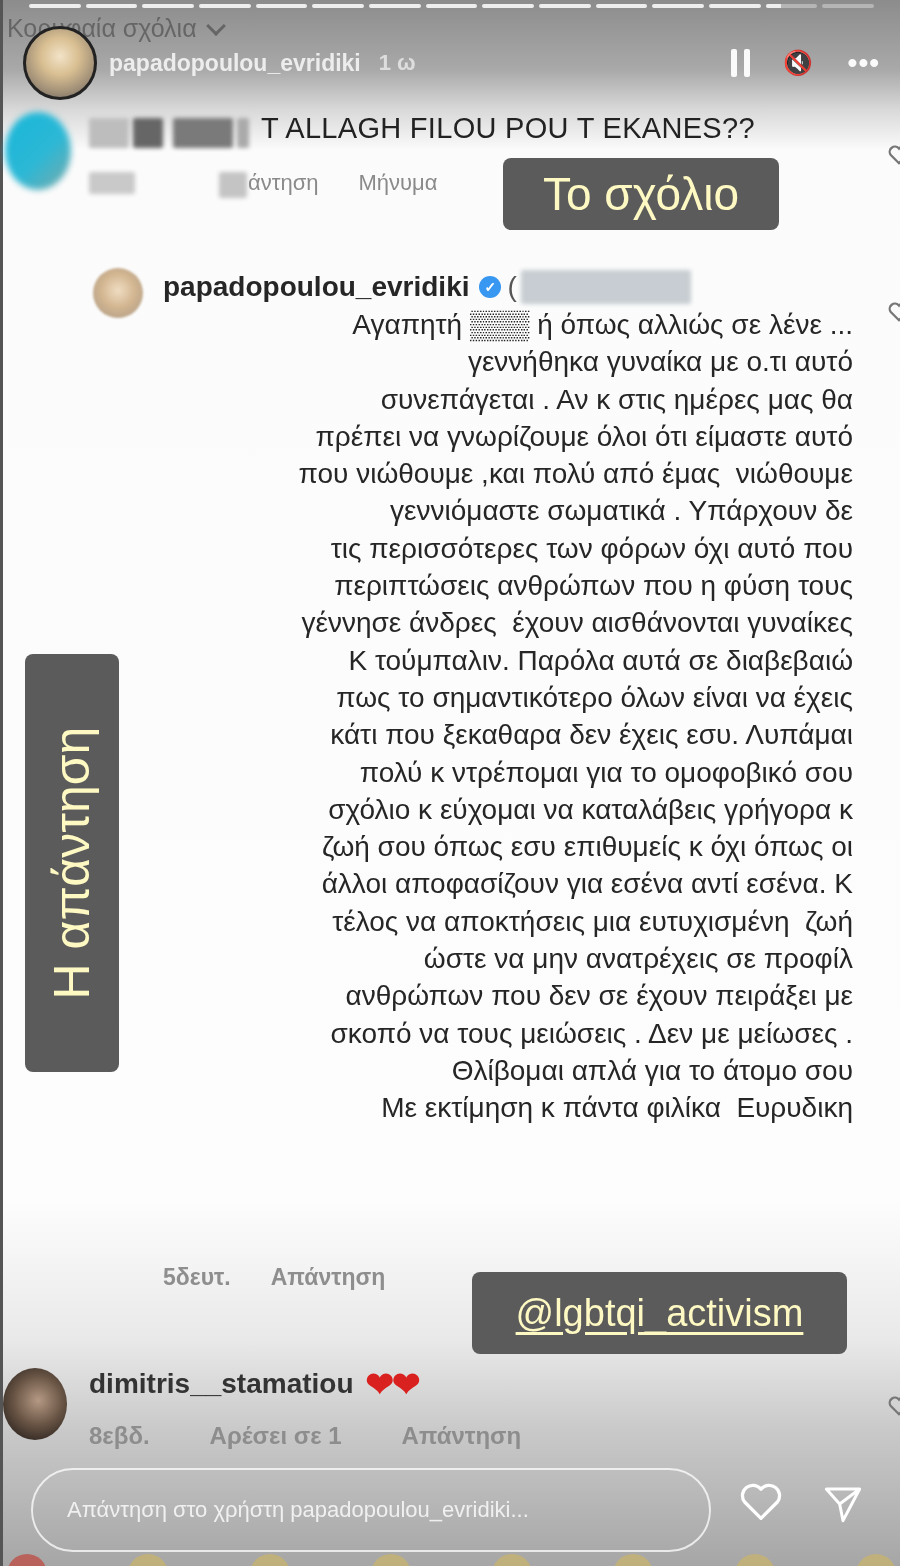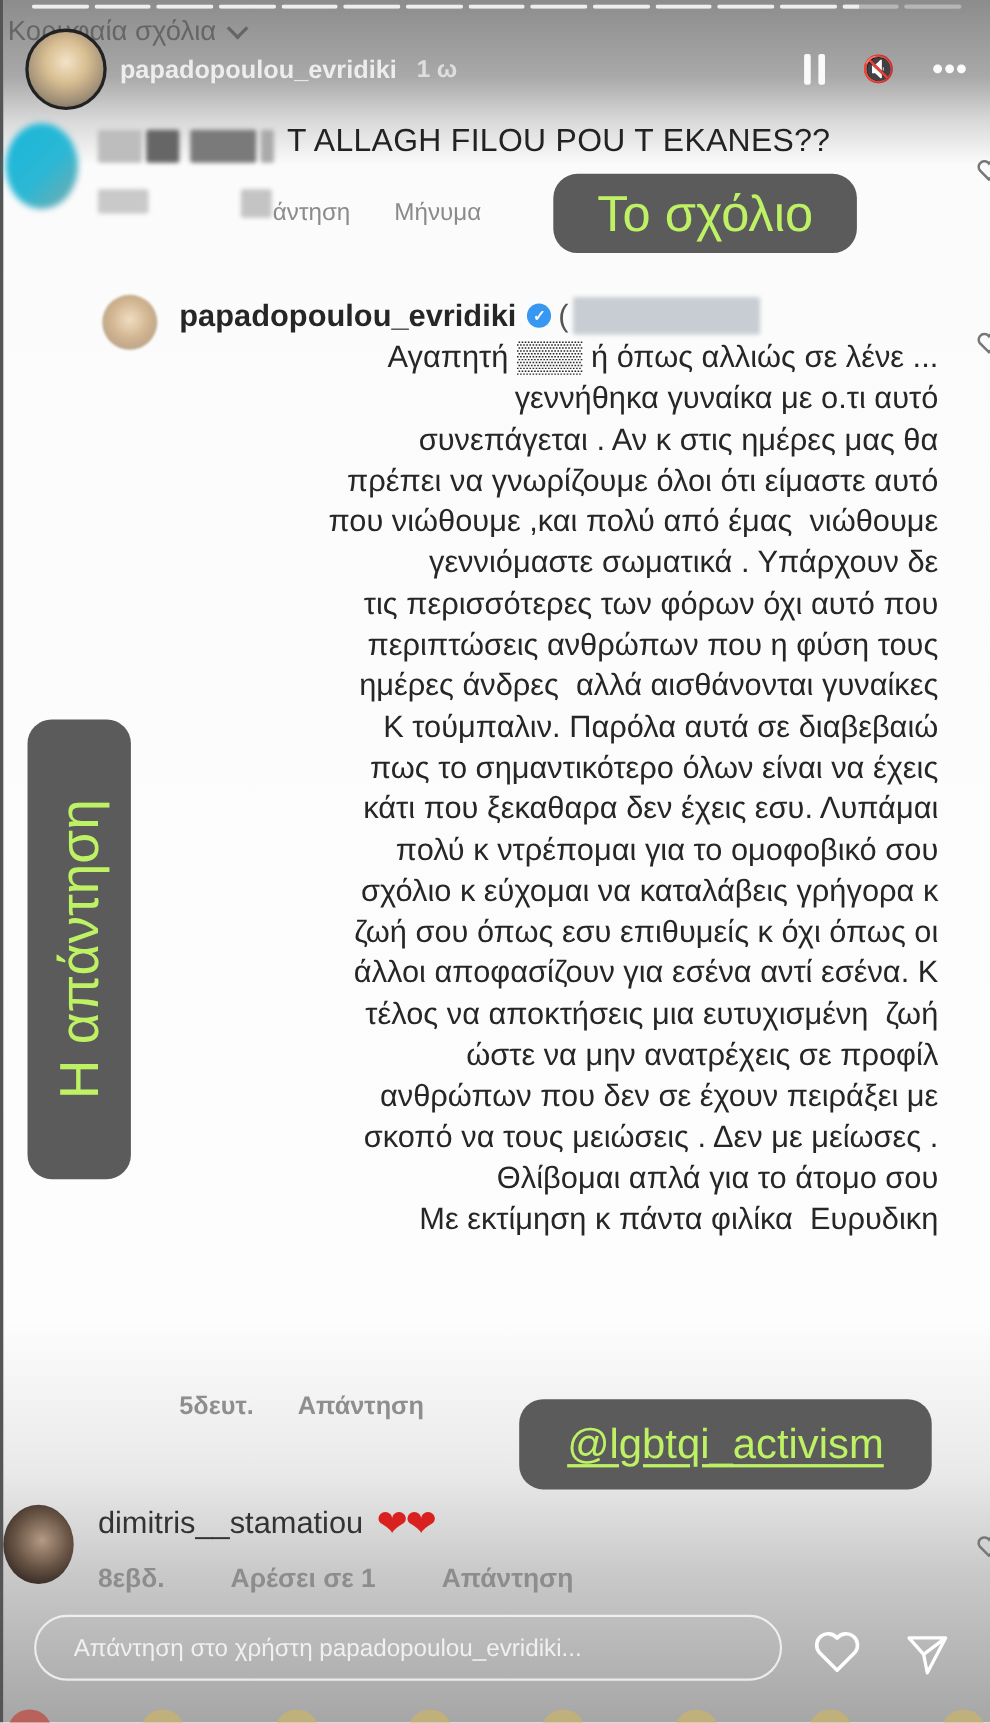--- a/index.html
+++ b/index.html
@@ -31,48 +31,48 @@
   .pause { display: flex; gap: 7px; }
   .pause span { width: 6px; height: 28px; background: #fafafa; border-radius: 2px; }
   .mute { color: #fafafa; font-size: 24px; }
   .more { color: #fafafa; font-size: 28px; letter-spacing: 1px; font-weight: bold; }
 
   
   .c1-avatar { position: absolute; top: 112px; left: 2px; width: 66px; height: 78px; border-radius: 50%;
     background: linear-gradient(135deg, #19b6d8 0%, #2bb8d6 55%, #7ca9a8 100%); filter: blur(3px); }
   .pix { position: absolute; background: #9a9a9a; filter: blur(2px); border-radius: 2px; }
   .c1-text { position: absolute; top: 112px; left: 258px; font-size: 29px; color: #222; letter-spacing: 0.3px; }
-  .c1-actions { position: absolute; top: 180px; left: 245px; display: flex; gap: 40px; font-size: 22px; color: #8a8a8a; }
+  .c1-actions { position: absolute; top: 170px; left: 245px; display: flex; gap: 40px; font-size: 22px; color: #8a8a8a; }
   .heart-edge { position: absolute; right: -10px; width: 22px; height: 20px; }
 
-  .sticker { position: absolute; background: #5b5b5b; color: #bef264; border-radius: 22px; display: flex; align-items: center; justify-content: center; }
+  .sticker { position: absolute; background: #5b5b5b; color: #fef9c3; border-radius: 8px; display: flex; align-items: center; justify-content: center; }
   .sticker-comment { top: 158px; left: 500px; width: 276px; height: 72px; font-size: 46px; }
   .sticker-reply { top: 654px; left: 22px; width: 94px; height: 418px; }
   .sticker-reply span { transform: rotate(-90deg); white-space: nowrap; font-size: 50px; display: block; }
   .sticker-tag { top: 1272px; left: 469px; width: 375px; height: 82px; font-size: 38px; text-decoration: underline; text-underline-offset: 6px; }
 
   
   .r-avatar { position: absolute; top: 268px; left: 90px; width: 50px; height: 50px; border-radius: 50%;
     background: radial-gradient(circle at 50% 45%, #f0ddc3 0, #d3b691 45%, #b7a289 80%, #cfc7bd 100%); filter: blur(1px); }
   .r-head { position: absolute; top: 270px; left: 160px; display: flex; align-items: center; font-size: 28px; font-weight: bold; color: #262626; }
   .verified { width: 22px; height: 22px; border-radius: 50%; background: #3897f0; margin-left: 10px; display: inline-flex; align-items: center; justify-content: center; color: #fff; font-size: 14px; }
   .r-paren { margin-left: 6px; font-weight: normal; color: #555; }
   .r-body { position: absolute; top: 306px; left: 160px; width: 690px; font-size: 28px; line-height: 37.3px; color: #262626; }
   .r-body div { white-space: pre; text-align: right; }
   .r-actions { position: absolute; top: 1264px; left: 160px; display: flex; gap: 40px; font-size: 23px; color: #8e8e8e; font-weight: bold; }
 
   
   .d-avatar { position: absolute; top: 1368px; left: 0px; width: 64px; height: 72px; border-radius: 50%;
     background: radial-gradient(circle at 55% 45%, #b59a85 0, #6b5646 45%, #3a2f28 75%, #222 100%); }
-  .d-head { position: absolute; top: 1364px; left: 86px; display: flex; align-items: center; font-size: 28px; font-weight: normal; color: #333; }
+  .d-head { position: absolute; top: 1364px; left: 86px; display: flex; align-items: center; font-size: 28px; font-weight: bold; color: #333; }
   .d-hearts { margin-left: 12px; color: #d9211f; font-size: 34px; letter-spacing: -2px; }
   .d-actions { position: absolute; top: 1422px; left: 86px; display: flex; gap: 60px; font-size: 24px; color: #8d8d8d; font-weight: bold; }
 
   
-  .reply-bar { position: absolute; top: 1468px; left: 28px; width: 680px; height: 60px; border: 2px solid rgba(255,255,255,0.75); border-radius: 43px; display: flex; align-items: center; padding-left: 34px; }
+  .reply-bar { position: absolute; top: 1468px; left: 28px; width: 680px; height: 84px; border: 2px solid rgba(255,255,255,0.75); border-radius: 43px; display: flex; align-items: center; padding-left: 34px; }
   .reply-bar input { background: transparent; border: none; outline: none; color: #f2f2f2; font-size: 22px; width: 100%; font-family: "Liberation Sans", sans-serif; }
   .reply-bar input::placeholder { color: #f0f0f0; }
   .bar-icons { position: absolute; top: 1482px; left: 736px; display: flex; gap: 40px; }
   .emoji-strip { position: absolute; bottom: -8px; left: 0; right: 0; height: 20px; display: flex; justify-content: space-between; padding: 0 4px; }
   .emoji-strip span { width: 40px; height: 20px; border-radius: 20px 20px 0 0; background: #c9b36a; opacity: .7; }
   .emoji-strip span:first-child { background: #c0443a; }
 </style>
 </head>
 <body>
 
@@ -177,21 +177,21 @@
     </svg>
   <div class="r-body" id="reply-body">
       <div>Αγαπητή ▒▒▒ ή όπως αλλιώς σε λένε ...</div>
       <div>γεννήθηκα γυναίκα με ο.τι αυτό</div>
       <div>συνεπάγεται . Αν κ στις ημέρες μας θα</div>
       <div>πρέπει να γνωρίζουμε όλοι ότι είμαστε αυτό</div>
       <div>που νιώθουμε ,και πολύ από έμας  νιώθουμε</div>
       <div>γεννιόμαστε σωματικά . Υπάρχουν δε</div>
       <div>τις περισσότερες των φόρων όχι αυτό που</div>
       <div>περιπτώσεις ανθρώπων που η φύση τους</div>
-      <div>ημέρες άνδρες  αλλά αισθάνονται γυναίκες</div>
+      <div>γέννησε άνδρες  έχουν αισθάνονται γυναίκες</div>
       <div>Κ τούμπαλιν. Παρόλα αυτά σε διαβεβαιώ</div>
       <div>πως το σημαντικότερο όλων είναι να έχεις</div>
       <div>κάτι που ξεκαθαρα δεν έχεις εσυ. Λυπάμαι</div>
       <div>πολύ κ ντρέπομαι για το ομοφοβικό σου</div>
       <div>σχόλιο κ εύχομαι να καταλάβεις γρήγορα κ</div>
       <div>ζωή σου όπως εσυ επιθυμείς κ όχι όπως οι</div>
       <div>άλλοι αποφασίζουν για εσένα αντί εσένα. Κ</div>
       <div>τέλος να αποκτήσεις μια ευτυχισμένη  ζωή</div>
       <div>ώστε να μην ανατρέχεις σε προφίλ</div>
       <div>ανθρώπων που δεν σε έχουν πειράξει με</div>

